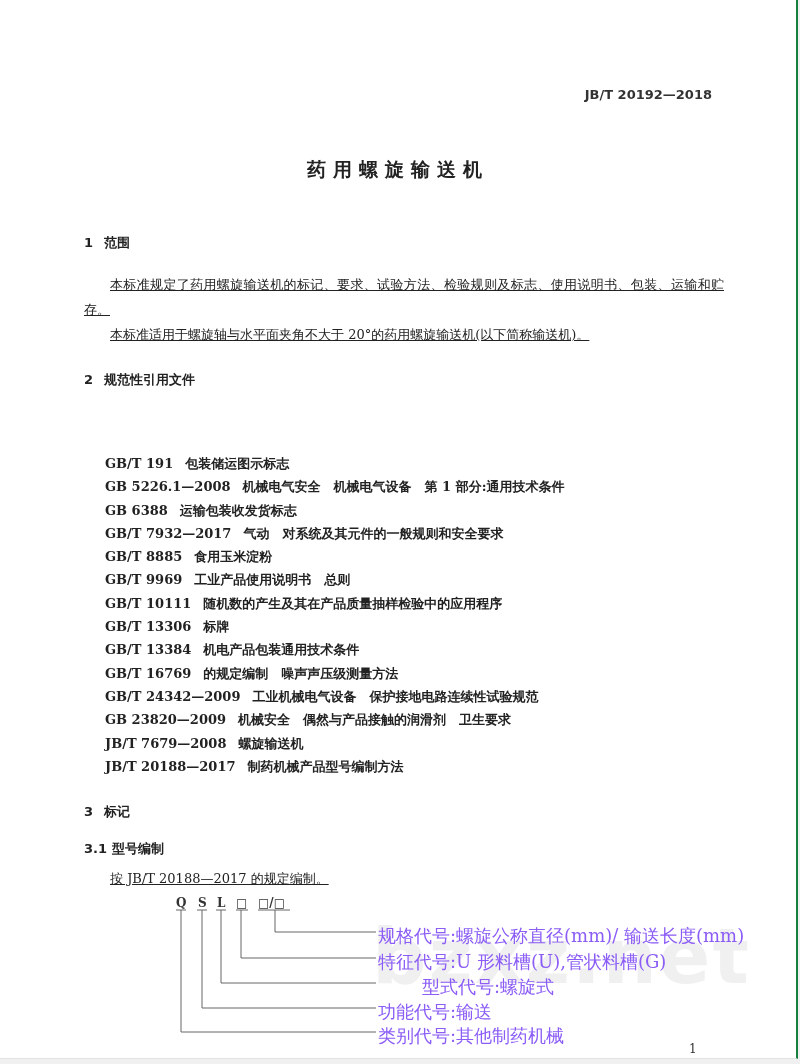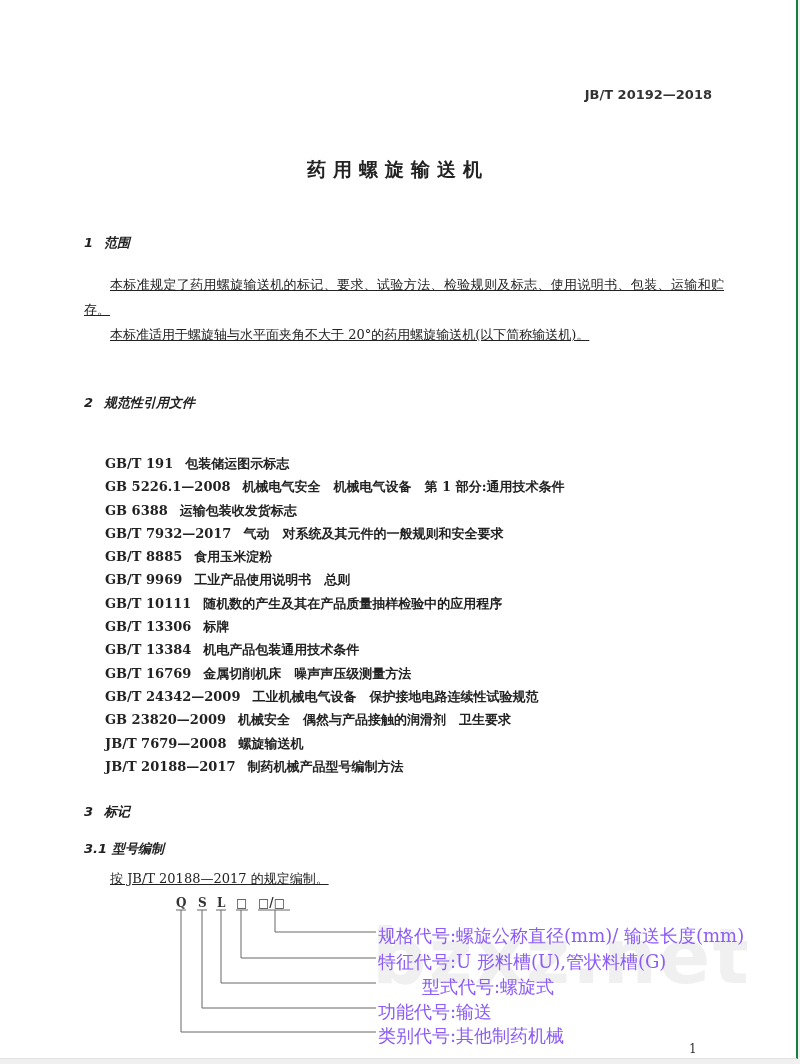--- a/index.html
+++ b/index.html
@@ -13,21 +13,21 @@
   }
   .std-no {
     position: absolute; right: 84px; top: 87px;
     font-family: "DejaVu Sans", "Liberation Sans", sans-serif; font-weight: bold; font-size: 13px; color: #333;
   }
   .title {
     position: absolute; left: 0; width: 796px; top: 157px; text-align: center;
     font-family: "DejaVu Sans", sans-serif; font-weight: bold; font-size: 19px; letter-spacing: 7px; color: #222;
   }
   .h1 {
-    position: absolute; left: 84px; font-family: "DejaVu Sans", sans-serif; font-weight: bold; font-size: 13px; color: #222; font-style: italic;
+    position: absolute; left: 84px; font-family: "DejaVu Sans", sans-serif; font-weight: bold; font-size: 13px; color: #222;
   }
   .h1 .num { display: inline-block; width: 20px; }
   .h2 .num { width: 28px; }
   .para {
     position: absolute; left: 84px; width: 640px; font-size: 13px; line-height: 25px; color: #222;
     text-align: justify; text-indent: 2em; text-decoration: underline;
   }
   .refs { position: absolute; left: 105px; top: 452px; font-size: 13px; line-height: 23.3px; color: #222; }
   .ref { white-space: nowrap; font-weight: bold; }
   .ref .code { margin-right: 12px; }
@@ -48,35 +48,35 @@
 
   <div class="std-no">JB/T 20192—2018</div>
   <div class="title">药用螺旋输送机</div>
 
   <div class="h1" style="top:234px;">
     <span class="num">1</span><span>范围</span>
   </div>
   <div class="para" style="top:272px;">本标准规定了药用螺旋输送机的标记、要求、试验方法、检验规则及标志、使用说明书、包装、运输和贮存。</div>
   <div class="para" style="top:322px;">本标准适用于螺旋轴与水平面夹角不大于 20°的药用螺旋输送机(以下简称输送机)。</div>
 
-  <div class="h1" style="top:371px;margin-top:23px;">
+  <div class="h1" style="top:371px;">
     <span class="num">2</span><span>规范性引用文件</span>
   </div>
 
   <div class="refs">
     <div class="ref"><span class="code">GB/T 191</span><span>包装储运图示标志</span></div>
     <div class="ref"><span class="code">GB 5226.1—2008</span><span>机械电气安全　机械电气设备　第 1 部分:通用技术条件</span></div>
     <div class="ref"><span class="code">GB 6388</span><span>运输包装收发货标志</span></div>
     <div class="ref"><span class="code">GB/T 7932—2017</span><span>气动　对系统及其元件的一般规则和安全要求</span></div>
     <div class="ref"><span class="code">GB/T 8885</span><span>食用玉米淀粉</span></div>
     <div class="ref"><span class="code">GB/T 9969</span><span>工业产品使用说明书　总则</span></div>
     <div class="ref"><span class="code">GB/T 10111</span><span>随机数的产生及其在产品质量抽样检验中的应用程序</span></div>
     <div class="ref"><span class="code">GB/T 13306</span><span>标牌</span></div>
     <div class="ref"><span class="code">GB/T 13384</span><span>机电产品包装通用技术条件</span></div>
-    <div class="ref"><span class="code">GB/T 16769</span><span>金属切削机床　噪声声压级测量方法</span></div>
+    <div class="ref"><span class="code">GB/T 16769</span><span>的规定编制　噪声声压级测量方法</span></div>
     <div class="ref"><span class="code">GB/T 24342—2009</span><span>工业机械电气设备　保护接地电路连续性试验规范</span></div>
     <div class="ref"><span class="code">GB 23820—2009</span><span>机械安全　偶然与产品接触的润滑剂　卫生要求</span></div>
     <div class="ref"><span class="code">JB/T 7679—2008</span><span>螺旋输送机</span></div>
     <div class="ref"><span class="code">JB/T 20188—2017</span><span>制药机械产品型号编制方法</span></div>
   </div>
 
   <div class="h1" style="top:803px;">
     <span class="num">3</span><span>标记</span>
   </div>
   <div class="h1 h2" style="top:840px;">

